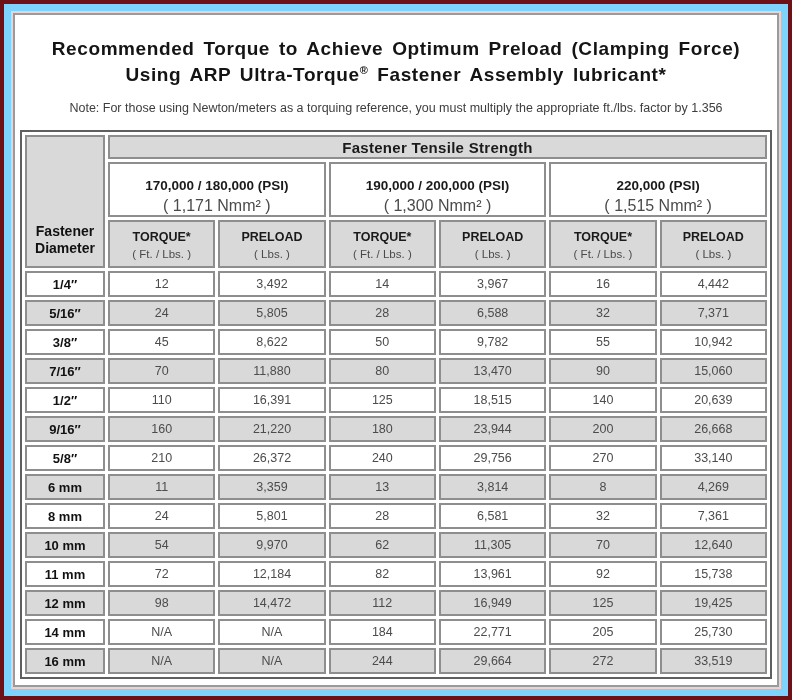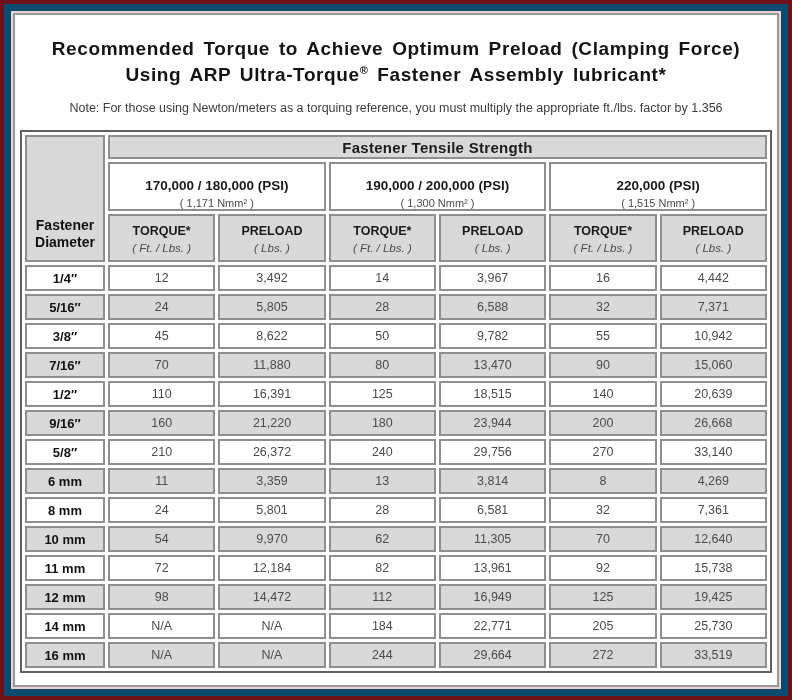--- a/index.html
+++ b/index.html
@@ -1,42 +1,42 @@
 <!DOCTYPE html>
 <html><head>
 <meta charset="utf-8">
 <style>
   html,body{margin:0;padding:0;}
   body{width:792px;height:700px;font-family:"Liberation Sans",sans-serif;}
   .canvas{position:relative;width:792px;height:700px;box-sizing:border-box;
-          background:#0c4a6e;border:4px solid #6e1117;}
+          background:#7dd3fc;border:4px solid #6e1117;}
   .page{position:absolute;left:9px;top:9px;right:9px;bottom:9px;background:#ffffff;
         border:2px solid #9a9a9a;box-shadow:0 0 0 2px #e9d3d3;overflow:hidden;}
   .title{margin:21px 8px 0;text-align:center;color:#141414;
          font-weight:bold;font-size:19px;line-height:26px;
          letter-spacing:0.6px;word-spacing:3px;}
   .title sup{font-size:11px;vertical-align:super;line-height:0;}
   .note{margin:13px 4px 0;text-align:center;color:#3d3d3d;font-size:12.5px;}
   table{width:752px;margin:15px auto 0;table-layout:fixed;
         border-collapse:separate;border-spacing:3px;
         border:2px solid #5f5f5f;background:#ffffff;}
   td,th{box-sizing:content-box;border:2px solid #8e8e8e;text-align:center;
         vertical-align:middle;padding:0;overflow:hidden;}
   col.c-dia{width:80px;}
   .gray{background:#d9d9d9;}
   .white{background:#ffffff;}
   th.tensile{height:20px;font-size:15px;font-weight:bold;color:#1a1a1a;letter-spacing:0.3px;}
   td.corner{vertical-align:bottom;padding-bottom:9px;font-weight:bold;
             font-size:14px;line-height:17px;color:#111111;}
   td.psi{height:44px;}
   .psi-main{font-weight:bold;font-size:13.5px;color:#1a1a1a;margin-top:14px;}
-  .psi-sub{font-size:11px;color:#4a4a4a;margin-top:4px;}
+  .psi-sub{font-size:16px;color:#4a4a4a;margin-top:4px;}
   td.colhdr{height:44px;}
   .ch-main{font-weight:bold;font-size:12.5px;color:#1a1a1a;margin-top:2px;}
-  .ch-sub{font-size:11.5px;color:#4a4a4a;margin-top:4px;font-style:italic;}
+  .ch-sub{font-size:11.5px;color:#4a4a4a;margin-top:4px;}
   tbody.data td{height:22px;font-size:12.5px;color:#4c4c4c;}
   tbody.data td.dia{font-weight:bold;font-size:13px;color:#111111;}
   tbody.data tr:nth-child(odd) td{background:#ffffff;}
   tbody.data tr:nth-child(even) td{background:#d9d9d9;}
 </style>
 </head>
 <body>
 
 <div class="canvas">
   <div class="page">

